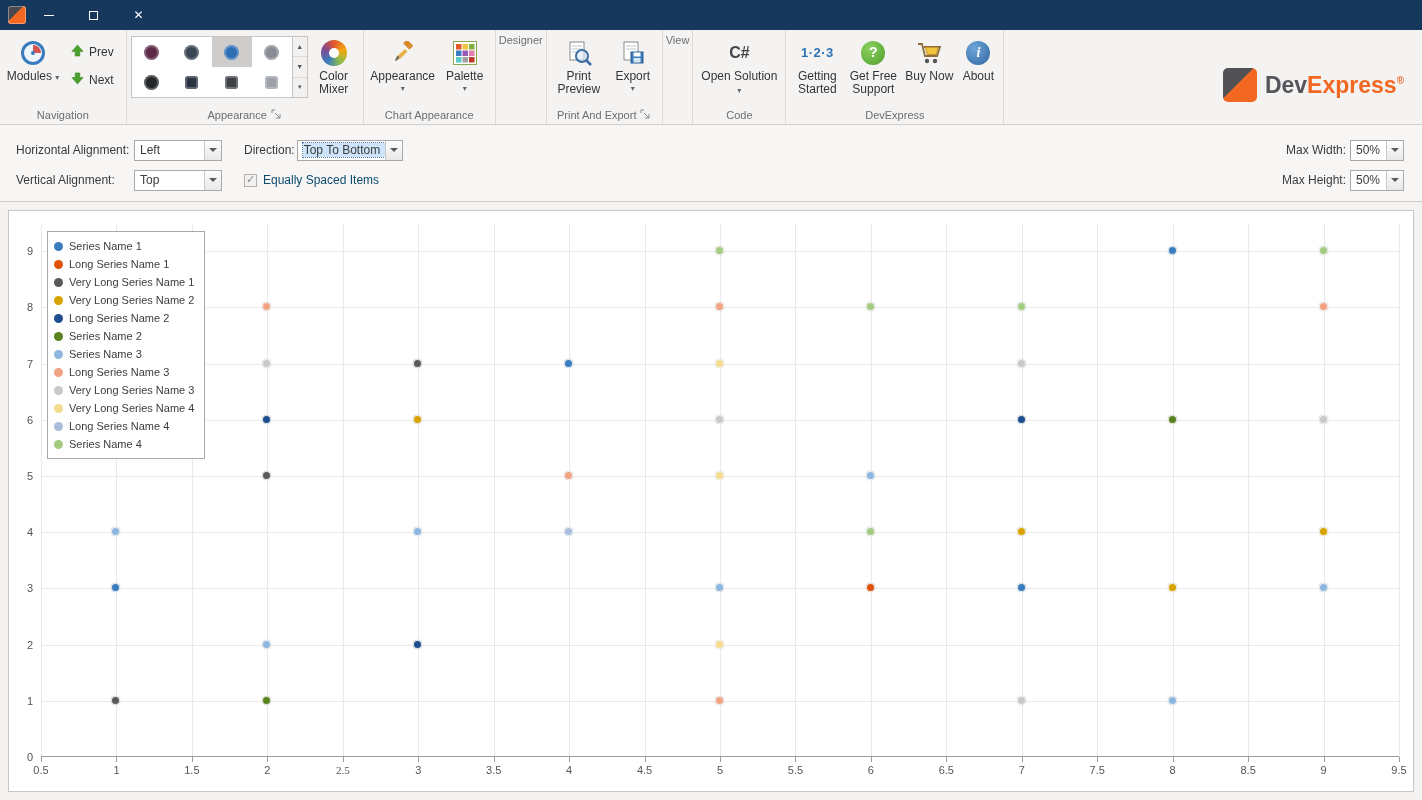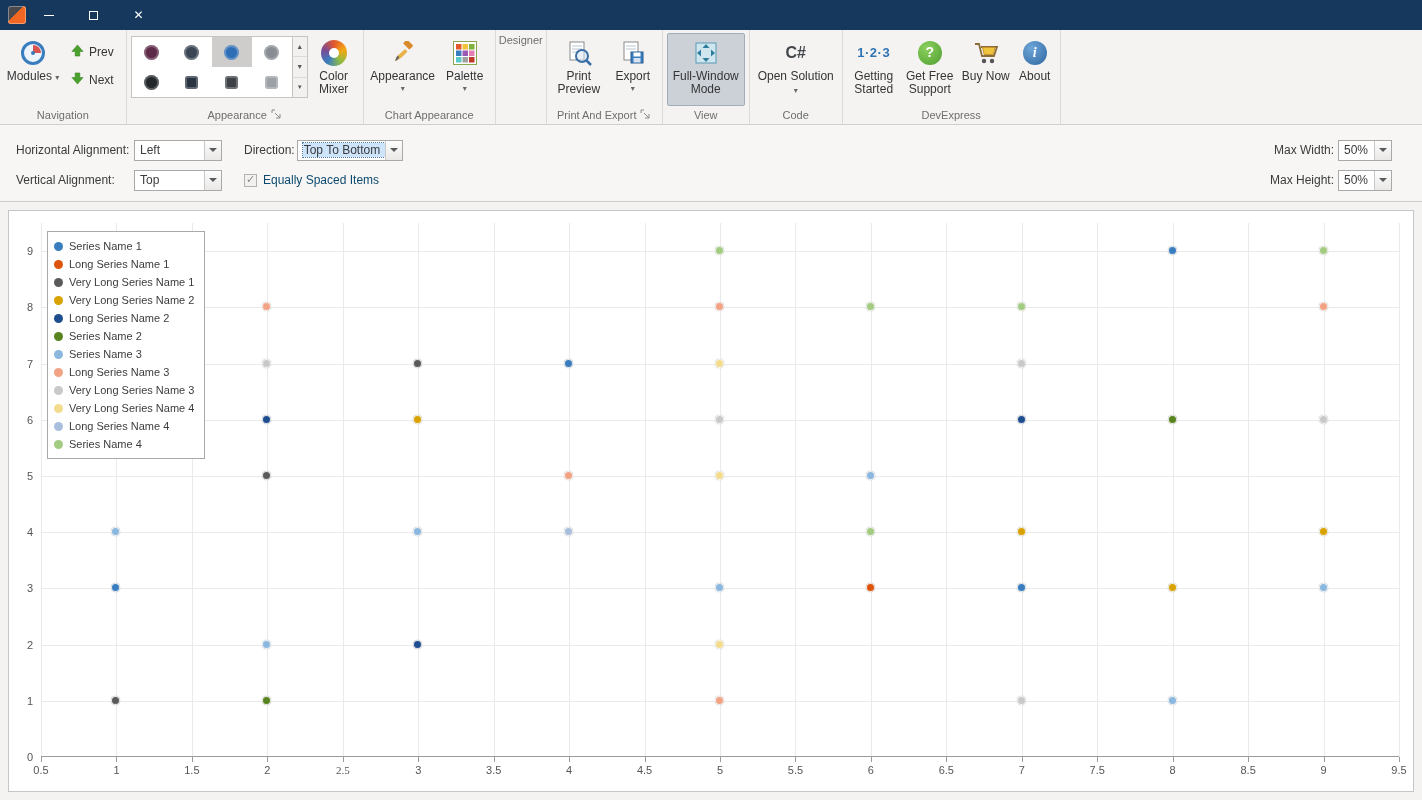--- a/index.html
+++ b/index.html
@@ -54,21 +54,21 @@
 
   
   .dx-logo { position:absolute; right:18px; top:38px; display:flex; align-items:center; gap:8px; }
   .dx-mark { width:34px; height:34px; border-radius:5px; background:linear-gradient(135deg,#515156 45%,#f26822 45%); }
   .dx-text { font-size:23px; font-weight:bold; }
   .dx-dev { color:#55565b; } .dx-exp { color:#f26822; }
   .dx-reg { font-size:10px; color:#f26822; vertical-align:super; font-weight:bold; }
 
   
   .options { position:absolute; top:125px; left:0; right:0; height:77px; background:#f7f6f5; border-bottom:1px solid #cfcdcb; font-size:12px; color:#3b3b3b; }
-  .opt-row { position:absolute; left:16px; right:30px; height:22px; display:flex; align-items:center; }
+  .opt-row { position:absolute; left:16px; right:18px; height:22px; display:flex; align-items:center; }
   .opt-label { white-space:nowrap; }
   .w1 { width:116px; }
   .ml20 { margin-left:22px; }
   .combo { height:21px; background:#fff; border:1px solid #aaa9a8; display:flex; align-items:center; padding-left:5px; margin-left:2px; cursor:default; }
   .cval { flex:1; overflow:hidden; white-space:nowrap; }
   .cval.sel { background:#cde4fb; outline:1px dotted #4d7aa8; padding:0 1px; }
   .cbtn { width:17px; align-self:stretch; border-left:1px solid #c9c8c7; background:linear-gradient(#fdfdfd,#e9e8e7); display:flex; align-items:center; justify-content:center; }
   .caret { width:0; height:0; border-left:4px solid transparent; border-right:4px solid transparent; border-top:4px solid #5a5a5a; }
   .push-right { margin-left:auto; }
   .wr { width:68px; text-align:right; margin-right:2px; }
@@ -282,36 +282,20 @@
       <div class="rgl">
         <span>Print And Export</span>
         <svg class="launcher" viewBox="0 0 11 11">
             <path d="M1 4 V1 H4" stroke="#8a8a8a" fill="none"></path>
             <path d="M4 4 L9 9 M9 5 V9 H5" stroke="#8a8a8a" fill="none"></path>
           </svg>
       </div>
     </div>
 
     <div class="rgroup">
-      <div class="rgc">
-        <div class="rbtn big pressed" style="width:78px">
-          <span class="ricon">
-            <svg width="26" height="26" viewBox="0 0 26 26">
-                <rect x="3" y="3" width="20" height="20" fill="#cfe6ef" stroke="#5b9bb5"></rect>
-                <g fill="#2e7d9e">
-                  <path d="M13 4 l3.5 4 h-7 Z"></path>
-                  <path d="M13 22 l3.5 -4 h-7 Z"></path>
-                  <path d="M4 13 l4 -3.5 v7 Z"></path>
-                  <path d="M22 13 l-4 -3.5 v7 Z"></path>
-                </g>
-              </svg>
-          </span>
-          <span>Full-Window Mode</span>
-        </div>
-      </div>
       <div class="rgl">
           <span>View</span>
         </div>
     </div>
 
     <div class="rgroup">
       <div class="rgc">
         <div class="rbtn big" style="width:84px">
           <span class="ricon icon-csharp">C#</span>
           <span><span>Open Solution</span> <span class="dd">▾</span></span>
@@ -350,20 +334,24 @@
               <span class="icon-circle-badge badge-blue">i</span>
             </span>
           <span>About</span>
         </div>
       </div>
       <div class="rgl">
           <span>DevExpress</span>
         </div>
     </div>
 
+    <div class="dx-logo">
+      <div class="dx-mark"></div>
+      <div class="dx-text"><span class="dx-dev">Dev</span><span class="dx-exp">Express</span><span class="dx-reg">®</span></div>
+    </div>
   </div>
 
   <div class="options">
     <div class="opt-row" style="top:14px">
       <span class="opt-label w1">Horizontal Alignment:</span>
       <div class="combo" style="width:88px">
         <span class="cval">Left</span>
         <span class="cbtn">
             <i class="caret"></i>
           </span>

